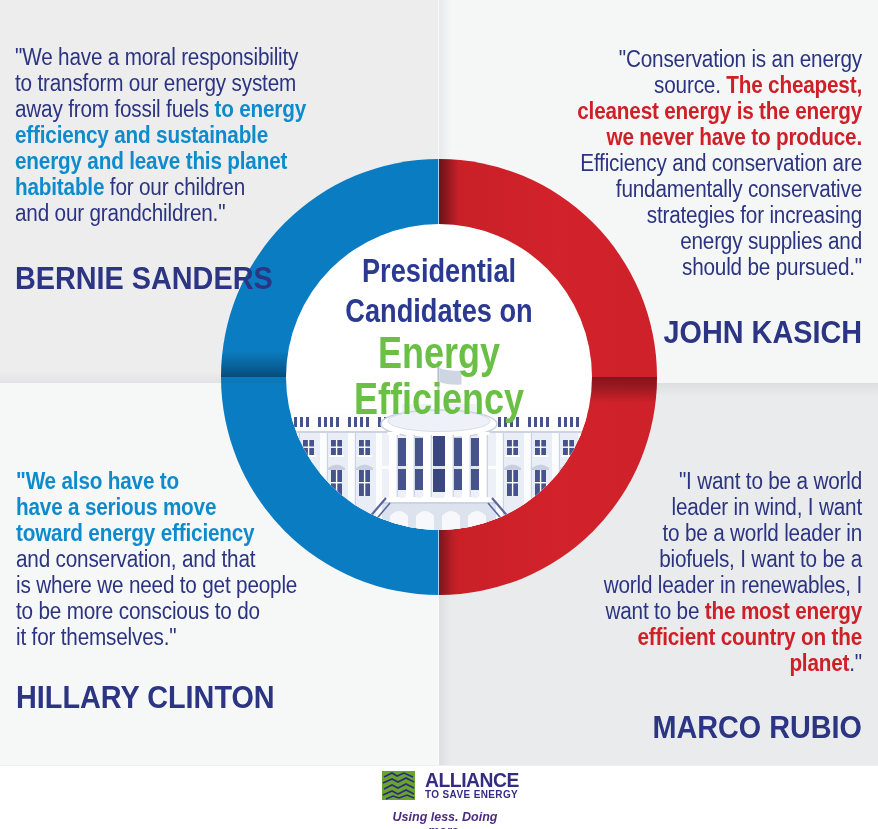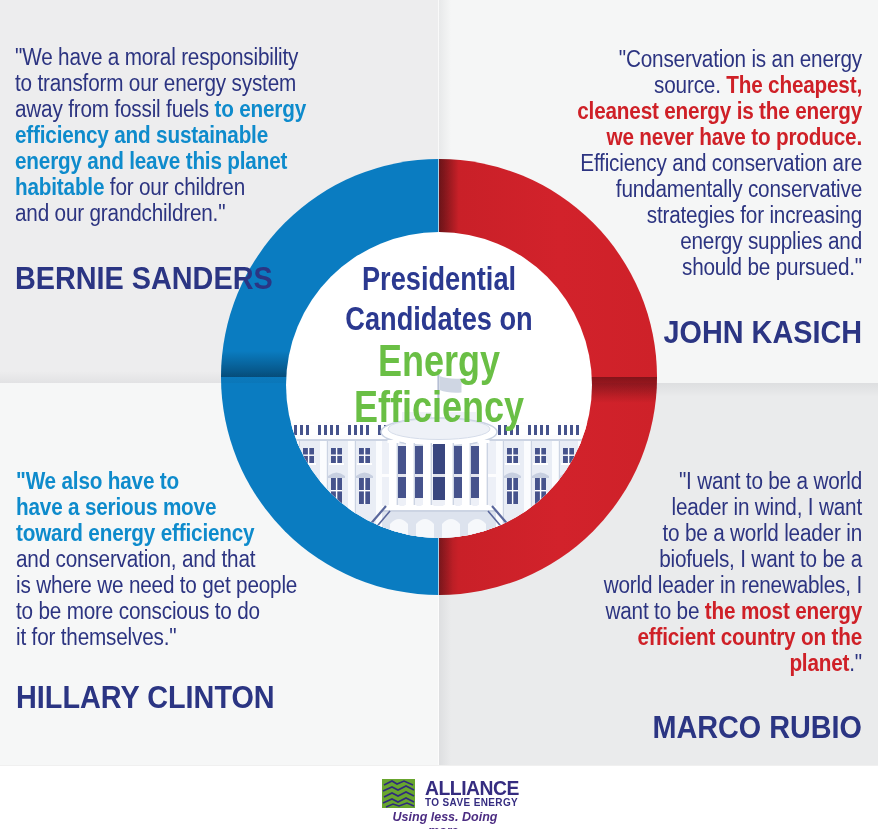--- a/index.html
+++ b/index.html
@@ -34,21 +34,21 @@
   .fold{position:absolute;z-index:3;pointer-events:none;}
   .fold-h-left{left:0;top:371px;width:439px;height:12px;
     background:linear-gradient(to bottom,rgba(20,25,40,0) 0%,rgba(20,25,40,0.05) 100%);}
   .fold-h-right{left:439px;top:383px;width:439px;height:14px;
     background:linear-gradient(to bottom,rgba(20,25,40,0.06) 0%,rgba(20,25,40,0) 100%);}
   .fold-v-right{left:439px;top:0;width:12px;height:765px;
     background:linear-gradient(to right,rgba(20,25,40,0.06) 0%,rgba(20,25,40,0) 100%);}
   .fold-v-line{left:438px;top:0;width:1px;height:765px;background:rgba(255,255,255,0.65);}
 
   
-  .center-circle{position:absolute;left:286px;top:232px;width:306px;height:306px;border-radius:50%;
+  .center-circle{position:absolute;left:286px;top:224px;width:306px;height:306px;border-radius:50%;
     background:#ffffff;overflow:hidden;z-index:4;}
   .title{position:absolute;left:0;top:26px;width:306px;text-align:center;font-weight:700;
     transform:scaleX(0.8);transform-origin:50% 0;margin:0;}
   .title .t-navy{font-size:34px;line-height:40px;color:#2b3990;}
   .title .t-green{font-size:45px;line-height:46px;color:#6abf45;}
   .house-svg{position:absolute;left:0;bottom:0;width:306px;height:170px;display:block;}
 
   
   .q-text{position:absolute;z-index:5;margin:0;font-size:23px;line-height:26px;
     letter-spacing:-0.2px;white-space:pre-line;color:#2c3481;width:430px;}
@@ -64,21 +64,21 @@
   .pos-kasich-q{right:16px;top:46px;}
   .pos-kasich-n{right:16px;top:316px;text-align:right;transform:scaleX(0.9);transform-origin:100% 0;}
   .pos-clinton-q{left:16px;top:468px;}
   .pos-clinton-n{left:16px;top:681px;transform:scaleX(0.9);transform-origin:0 0;}
   .pos-rubio-q{right:16px;top:468px;}
   .pos-rubio-n{right:16px;top:711px;text-align:right;transform:scaleX(0.9);transform-origin:100% 0;}
 
   
   .footer{position:absolute;left:0;top:765px;width:878px;height:64px;background:#ffffff;z-index:6;
     border-top:1px solid rgba(0,0,0,0.06);}
-  .logo-row{position:absolute;left:382px;top:12px;display:flex;align-items:center;}
+  .logo-row{position:absolute;left:382px;top:4px;display:flex;align-items:center;}
   .logo-mark{width:33px;height:29px;display:block;}
   .logo-text{margin-left:10px;display:flex;flex-direction:column;}
   .logo-name{font-size:21px;line-height:19px;font-weight:700;color:#352c80;letter-spacing:-0.5px;
     transform:scaleX(0.92);transform-origin:0 0;}
   .logo-sub{font-size:10.5px;line-height:11px;font-weight:700;color:#352c80;letter-spacing:0.4px;
     transform:scaleX(0.95);transform-origin:0 0;}
   .tagline{position:absolute;left:382px;top:44px;width:126px;text-align:center;
     font-size:12.5px;font-weight:700;font-style:italic;color:#4c2c82;}
 </style>
 </head>

